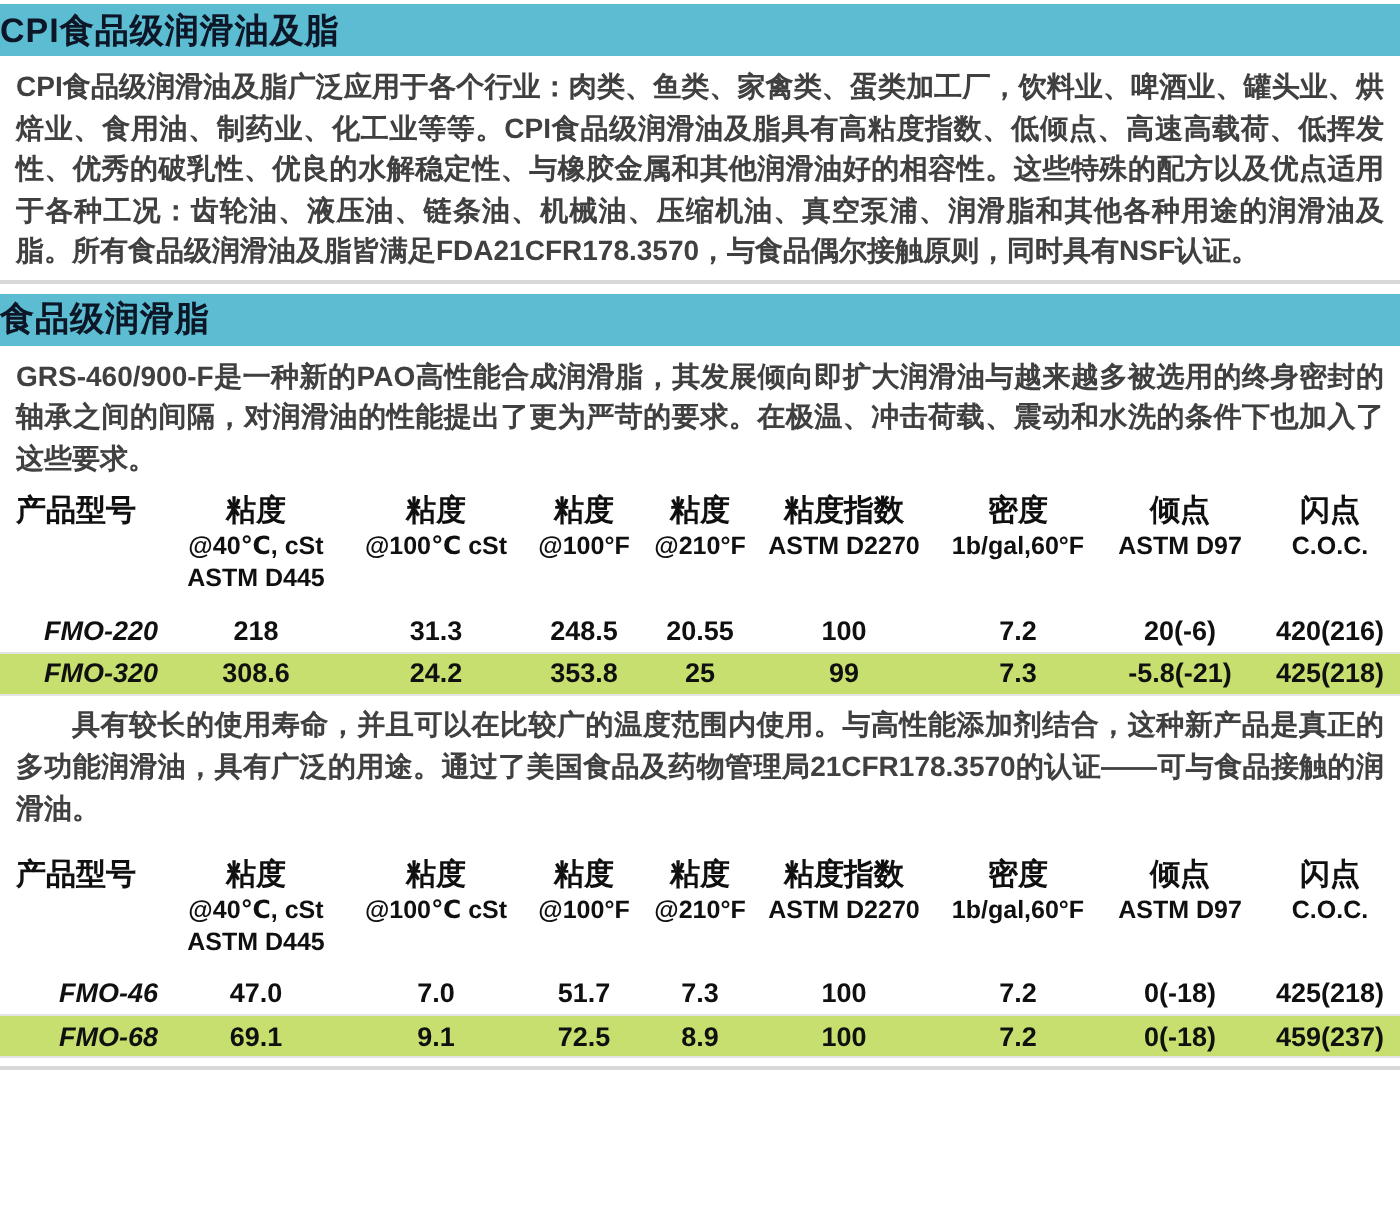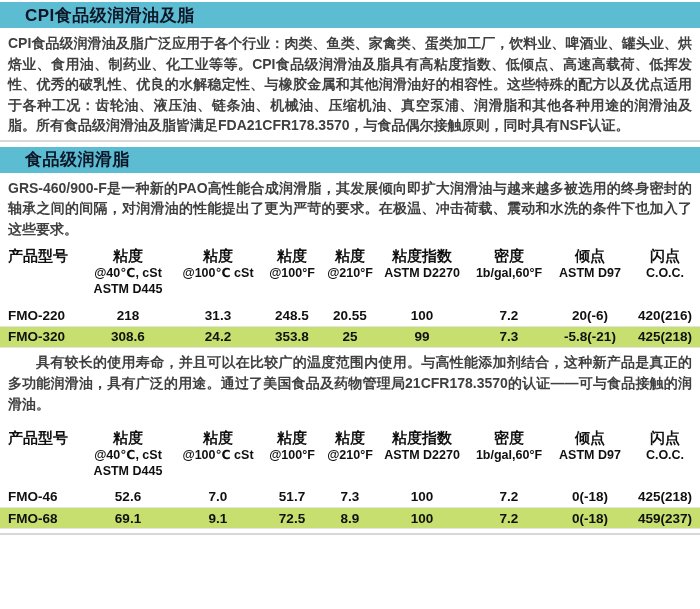--- a/index.html
+++ b/index.html
@@ -14,21 +14,20 @@
     background: #ffffff;
     font-family: "Liberation Sans", "DejaVu Sans", sans-serif;
     color: #161616;
   }
   .section-bar {
     height: 26px;
     margin-top: 2px;
     background: var(--section-header-bg);
     display: flex;
     align-items: center;
-    padding-left: 25px;
   }
   .bar-title {
     font-size: 17px;
     font-weight: bold;
     color: #0c1626;
     letter-spacing: 0.5px;
   }
   .body-text {
     margin: 5px 8px 0 8px;
     font-size: 14px;
@@ -65,21 +64,21 @@
   th.product-col { text-align: left; padding-left: 8px; margin-left: 36px; }
   .h-cjk { display: block; font-size: 15px; line-height: 18px; }
   .h-sub { display: block; font-size: 12.5px; line-height: 16px; }
   td {
     font-size: 13.5px;
     font-weight: bold;
     height: 21px;
     text-align: center;
     color: #101010;
   }
-  td.product { text-align: left; padding-left: 8px; }
+  td.product { text-align: right; padding-left: 8px; font-style: italic; }
   tr.data { border-bottom: 1px solid #e4e4e4; }
   tr.data.highlight { background: var(--row-highlight); }
 </style>
 </head>
 <body>
 
 <div class="section-bar">
   <span class="bar-title">CPI食品级润滑油及脂</span>
 </div>
 
@@ -221,21 +220,21 @@
         </th>
       <th>
           <span class="h-cjk">闪点</span>
           <span class="h-sub">C.O.C.</span>
         </th>
     </tr>
   </thead>
   <tbody>
     <tr class="data">
       <td class="product">FMO-46</td>
-      <td>52.6</td>
+      <td>47.0</td>
       <td>7.0</td>
       <td>51.7</td>
       <td>7.3</td>
       <td>100</td>
       <td>7.2</td>
       <td>0(-18)</td>
       <td>425(218)</td>
     </tr>
     <tr class="data highlight">
       <td class="product">FMO-68</td>

